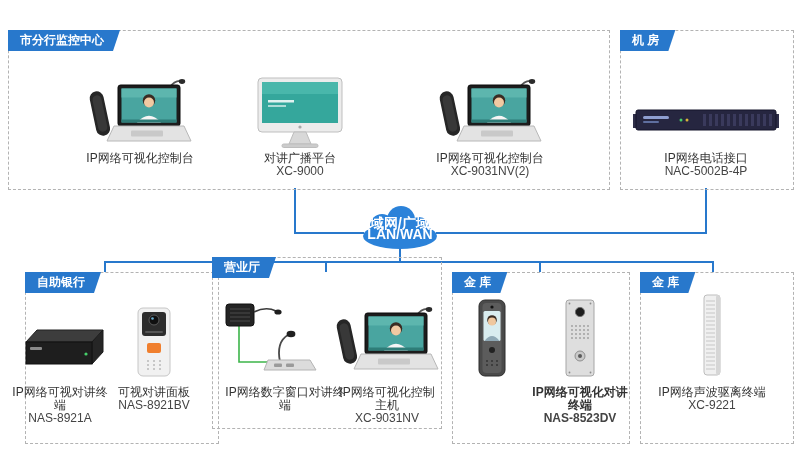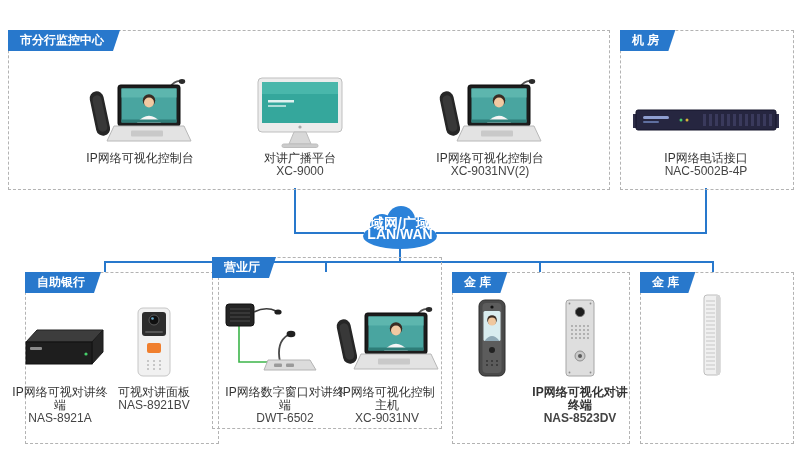--- a/index.html
+++ b/index.html
@@ -272,21 +272,20 @@
   <div class="group-box" style="left:212px;top:257px;width:228px;height:170px;">
     <div class="tag">营业厅</div>
   </div>
   <div class="device" style="left:222px;top:298px;">
     <svg width="100" height="80" viewBox="0 0 100 80">
         <use href="#sym-window-intercom"></use>
       </svg>
   </div>
   <div class="dev-label" style="left:224px;top:386px;width:122px;">
     <div>IP网络数字窗口对讲终端</div>
-    <div class="model">DWT-6502</div>
   </div>
   <div class="device" style="left:332px;top:306px;">
     <svg width="110" height="72" viewBox="0 0 110 72">
         <use href="#sym-console"></use>
       </svg>
   </div>
   <div class="dev-label" style="left:334px;top:386px;width:106px;">
     <div>IP网络可视化控制主机</div>
     <div class="model">XC-9031NV</div>
   </div>
@@ -310,14 +309,18 @@
   </div>
 
   <div class="group-box" style="left:640px;top:272px;width:152px;height:170px;">
     <div class="tag">金 库</div>
   </div>
   <div class="device" style="left:696px;top:293px;">
     <svg width="32" height="84" viewBox="0 0 32 84">
         <use href="#sym-soundbar"></use>
       </svg>
   </div>
+  <div class="dev-label" style="left:649px;top:386px;width:126px;">
+    <div>IP网络声波驱离终端</div>
+    <div class="model">XC-9221</div>
+  </div>
 
 </div>
 
 </body></html>

